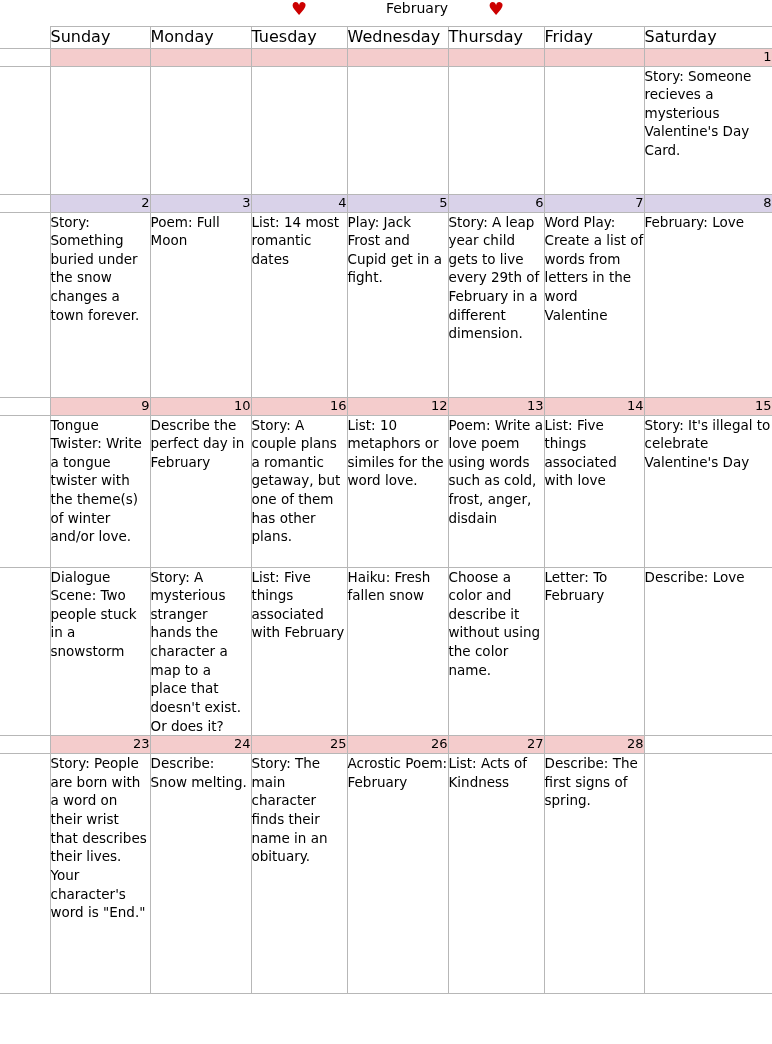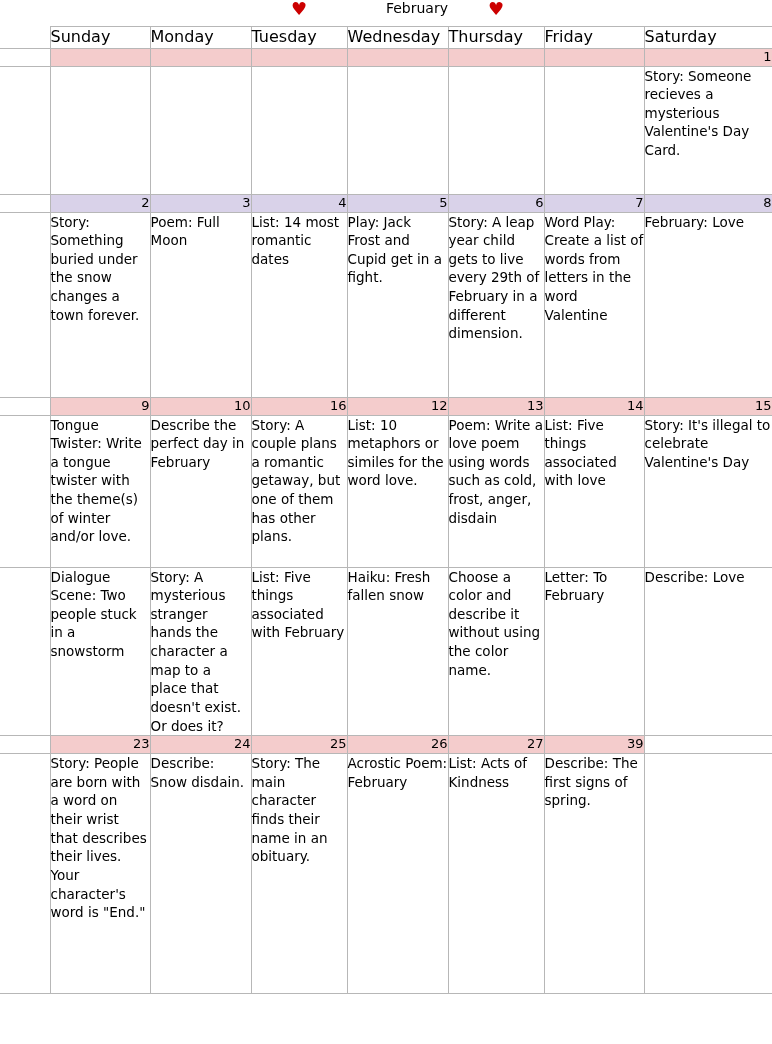--- a/index.html
+++ b/index.html
@@ -254,30 +254,30 @@
         </td>
   </tr>
 
   <tr class="numrow band-pink">
     <td class="band-blank" style="border-left:none;"></td>
     <td>23</td>
     <td>24</td>
     <td>25</td>
     <td>26</td>
     <td>27</td>
-    <td>39</td>
+    <td>28</td>
     <td class="band-blank"></td>
   </tr>
   <tr class="contentrow r5">
     <td class="left-edge-empty" style="border-left:none;"></td>
     <td style="vertical-align:top;">
           <span class="cell-text">Story: People are born with a word on their wrist that describes their lives. Your character's word is "End."</span>
         </td>
     <td>
-          <span class="cell-text">Describe: Snow disdain.</span>
+          <span class="cell-text">Describe: Snow melting.</span>
         </td>
     <td>
           <span class="cell-text">Story: The main character finds their name in an obituary.</span>
         </td>
     <td>
           <span class="cell-text">Acrostic Poem: February</span>
         </td>
     <td>
           <span class="cell-text">List: Acts of Kindness</span>
         </td>

